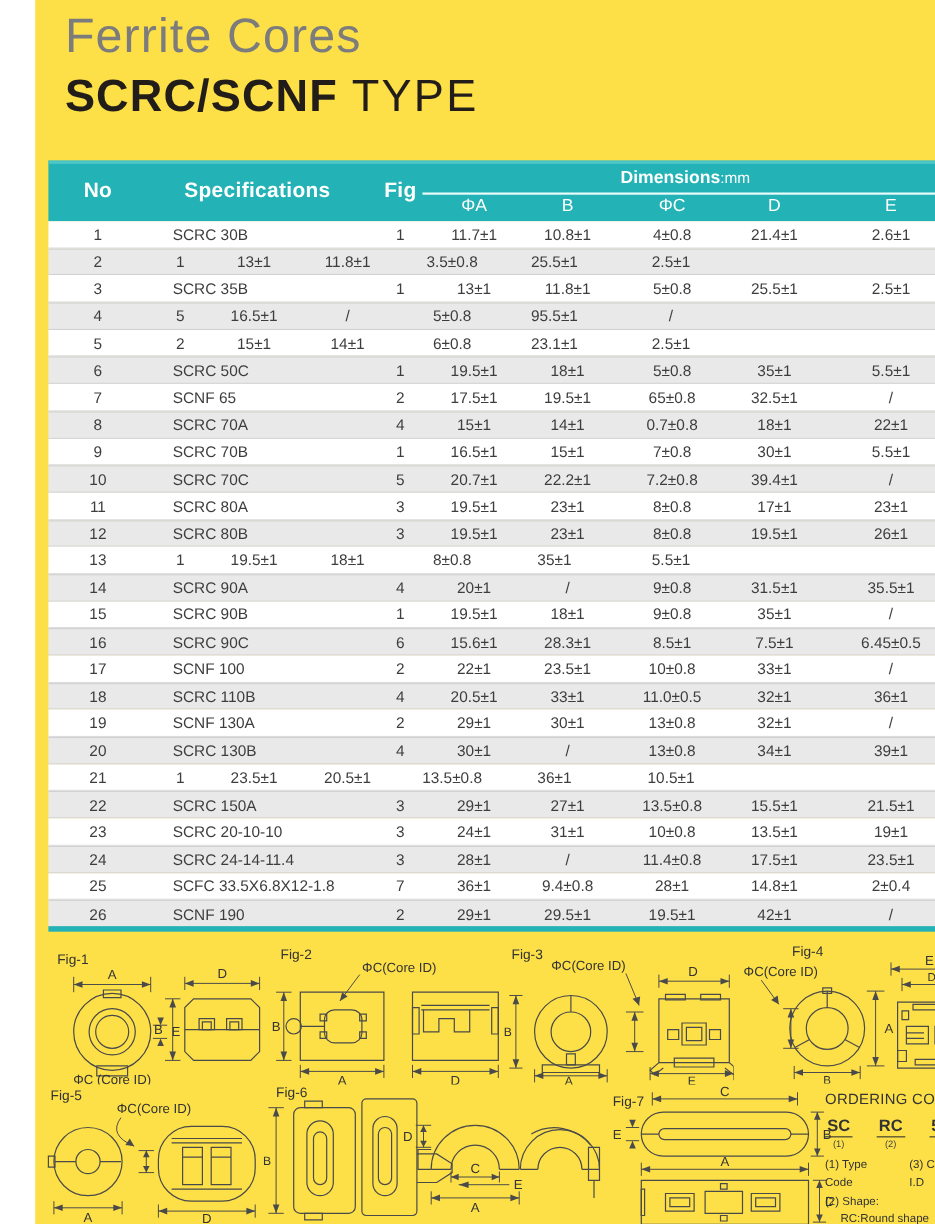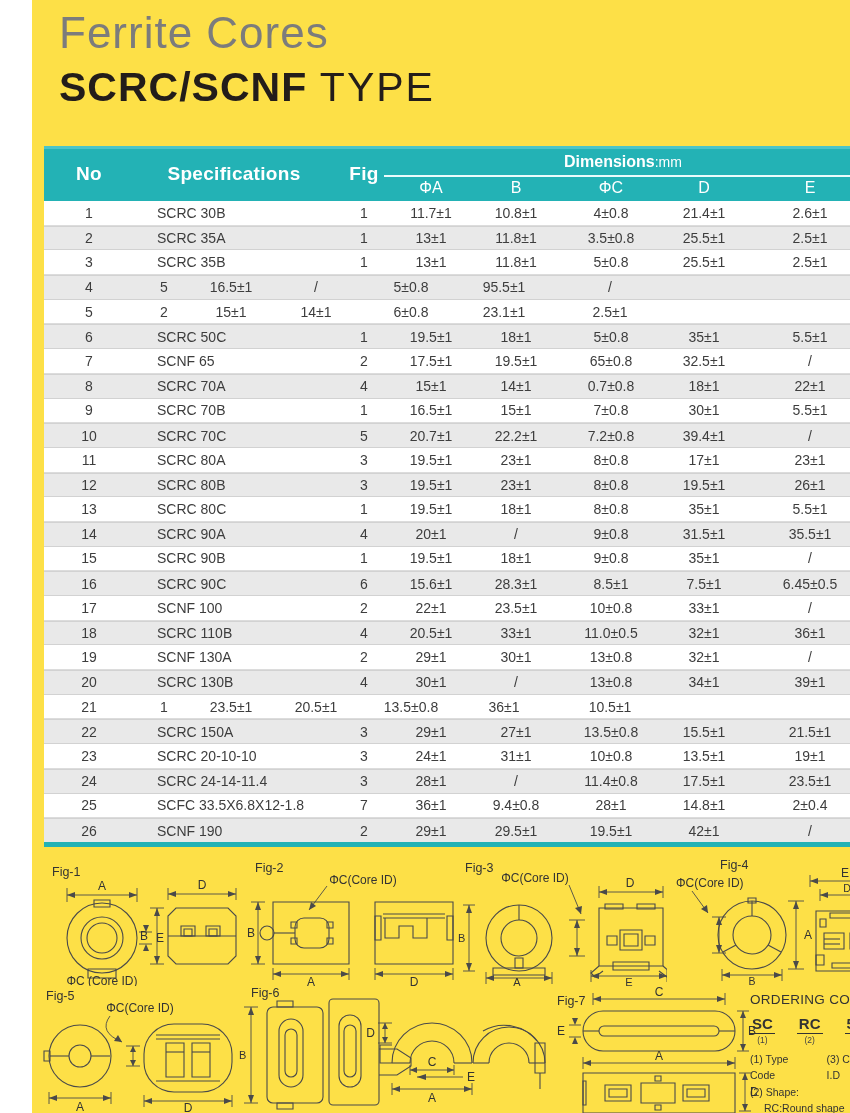--- a/index.html
+++ b/index.html
@@ -92,21 +92,20 @@
           <div class="cell c-spec">SCRC 30B</div>
           <div class="cell c-fig">1</div>
           <div class="cell c-a">11.7±1</div>
           <div class="cell c-b">10.8±1</div>
           <div class="cell c-c">4±0.8</div>
           <div class="cell c-d">21.4±1</div>
           <div class="cell c-e">2.6±1</div>
         </div>
         <div class="trow alt">
           <div class="cell c-no">2</div>
-          <div class="cell c-spec">SCRC 35A</div>
           <div class="cell c-fig">1</div>
           <div class="cell c-a">13±1</div>
           <div class="cell c-b">11.8±1</div>
           <div class="cell c-c">3.5±0.8</div>
           <div class="cell c-d">25.5±1</div>
           <div class="cell c-e">2.5±1</div>
         </div>
         <div class="trow">
           <div class="cell c-no">3</div>
           <div class="cell c-spec">SCRC 35B</div>
@@ -200,21 +199,20 @@
           <div class="cell c-spec">SCRC 80B</div>
           <div class="cell c-fig">3</div>
           <div class="cell c-a">19.5±1</div>
           <div class="cell c-b">23±1</div>
           <div class="cell c-c">8±0.8</div>
           <div class="cell c-d">19.5±1</div>
           <div class="cell c-e">26±1</div>
         </div>
         <div class="trow">
           <div class="cell c-no">13</div>
-          <div class="cell c-spec">SCRC 80C</div>
           <div class="cell c-fig">1</div>
           <div class="cell c-a">19.5±1</div>
           <div class="cell c-b">18±1</div>
           <div class="cell c-c">8±0.8</div>
           <div class="cell c-d">35±1</div>
           <div class="cell c-e">5.5±1</div>
         </div>
         <div class="trow alt">
           <div class="cell c-no">14</div>
           <div class="cell c-spec">SCRC 90A</div>

